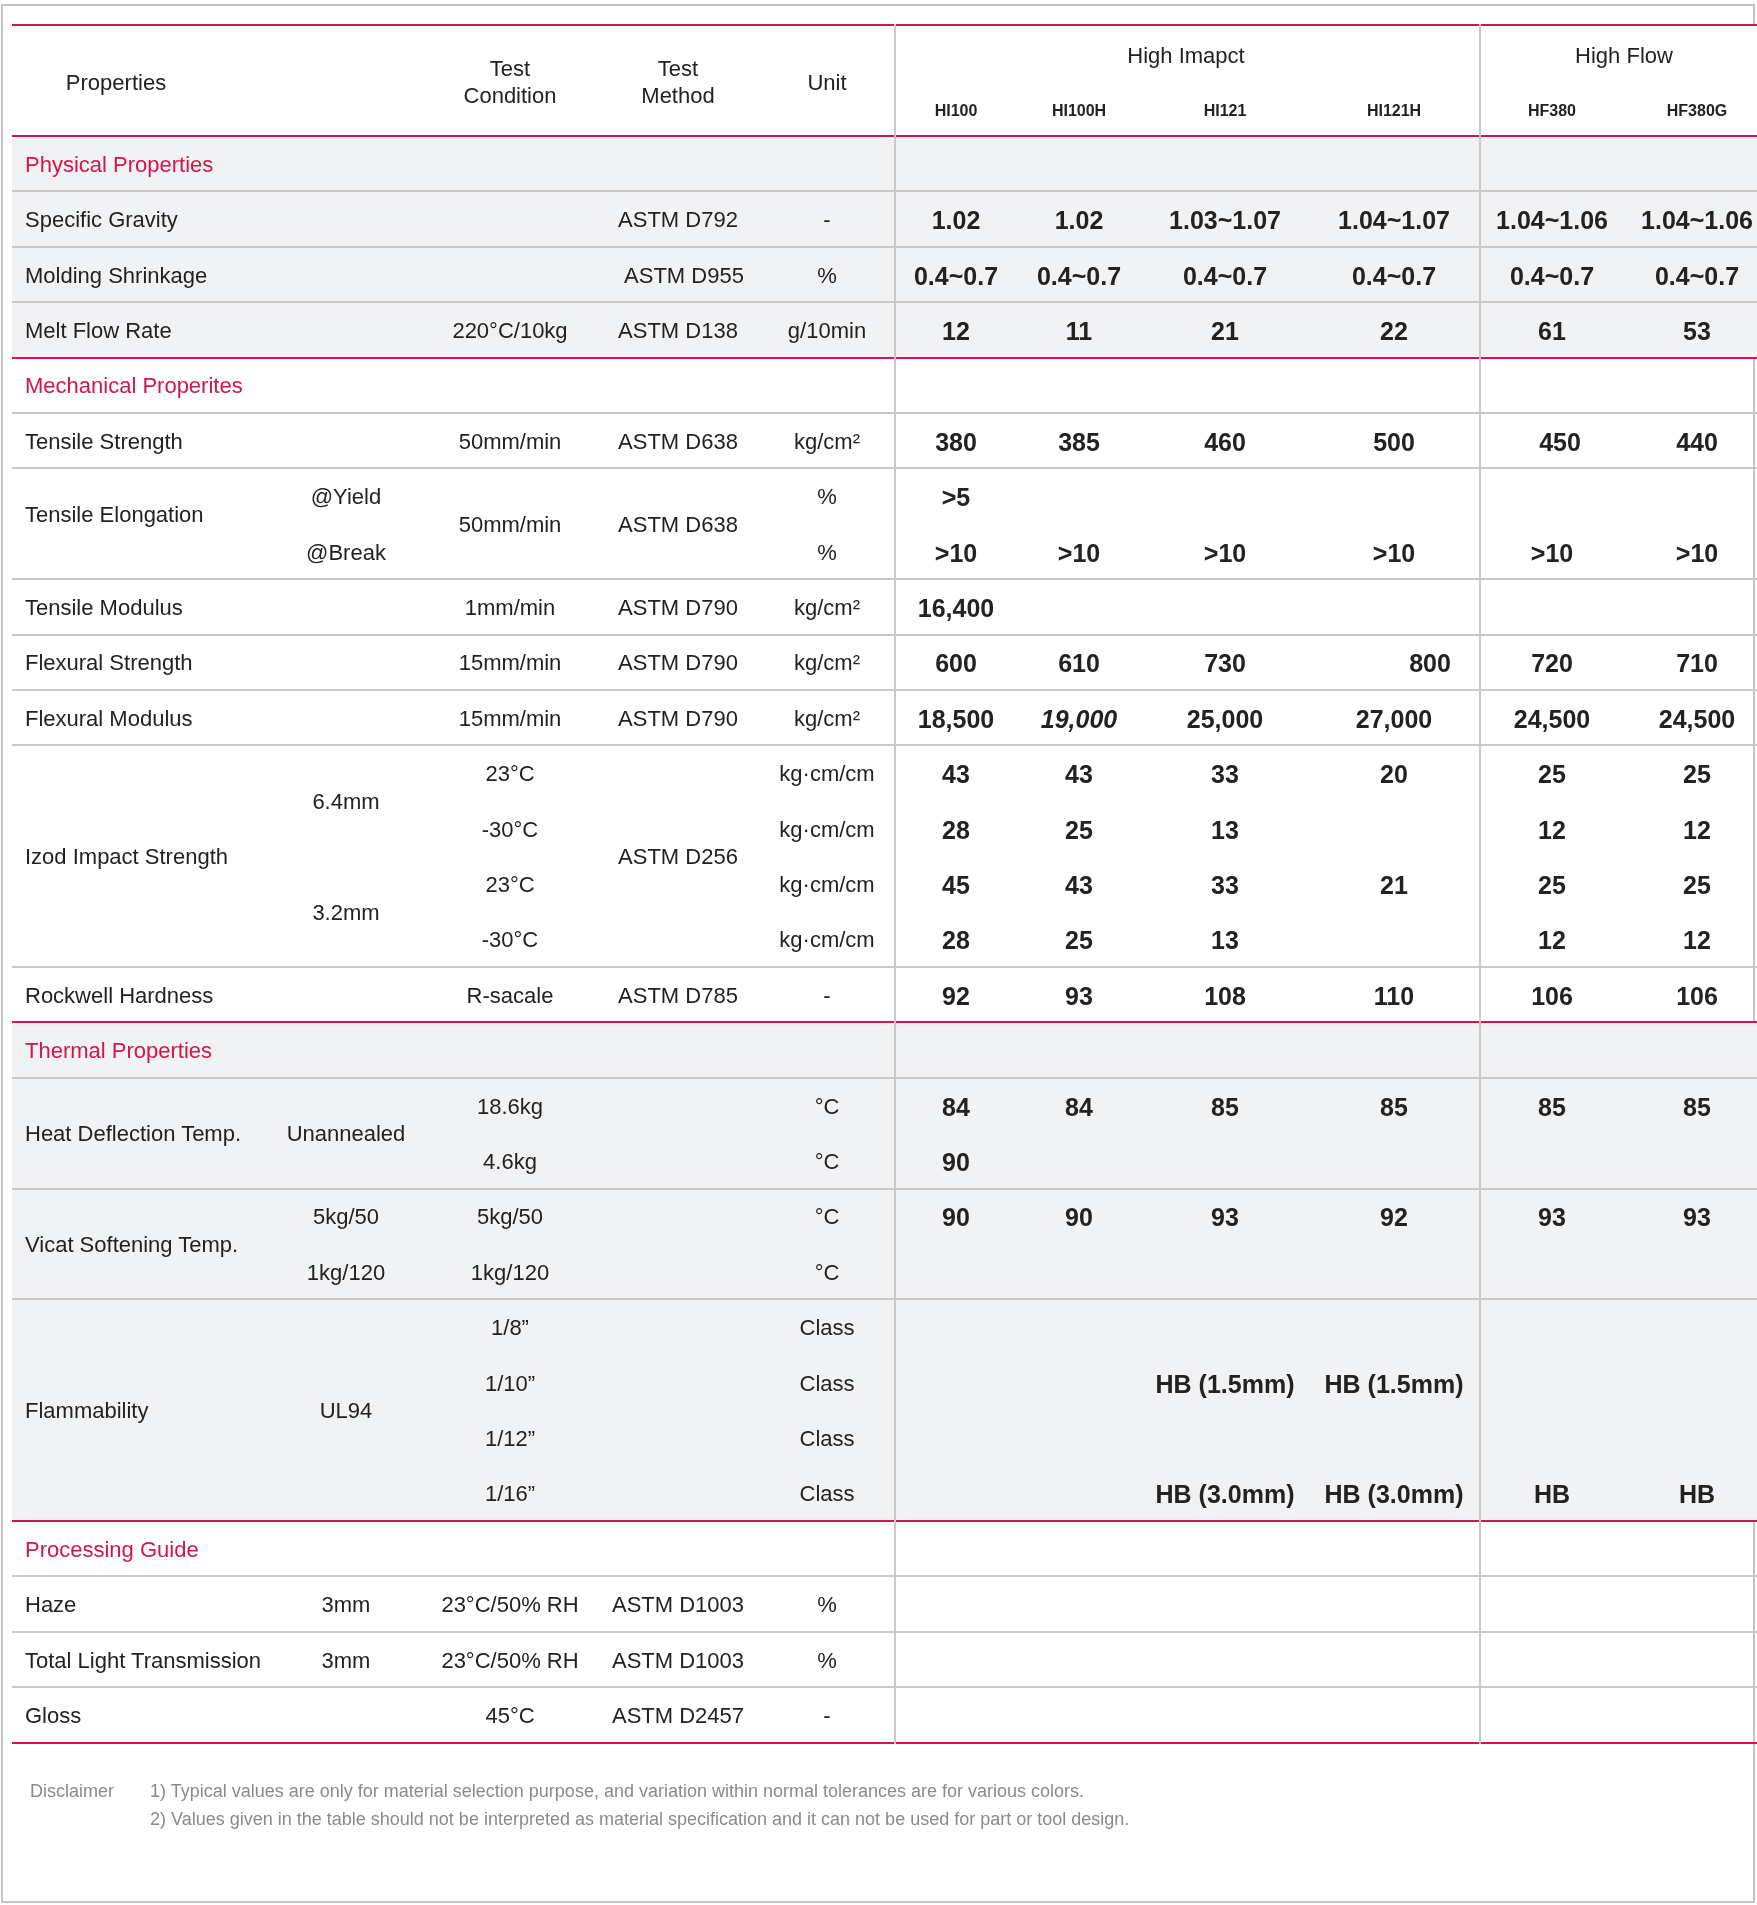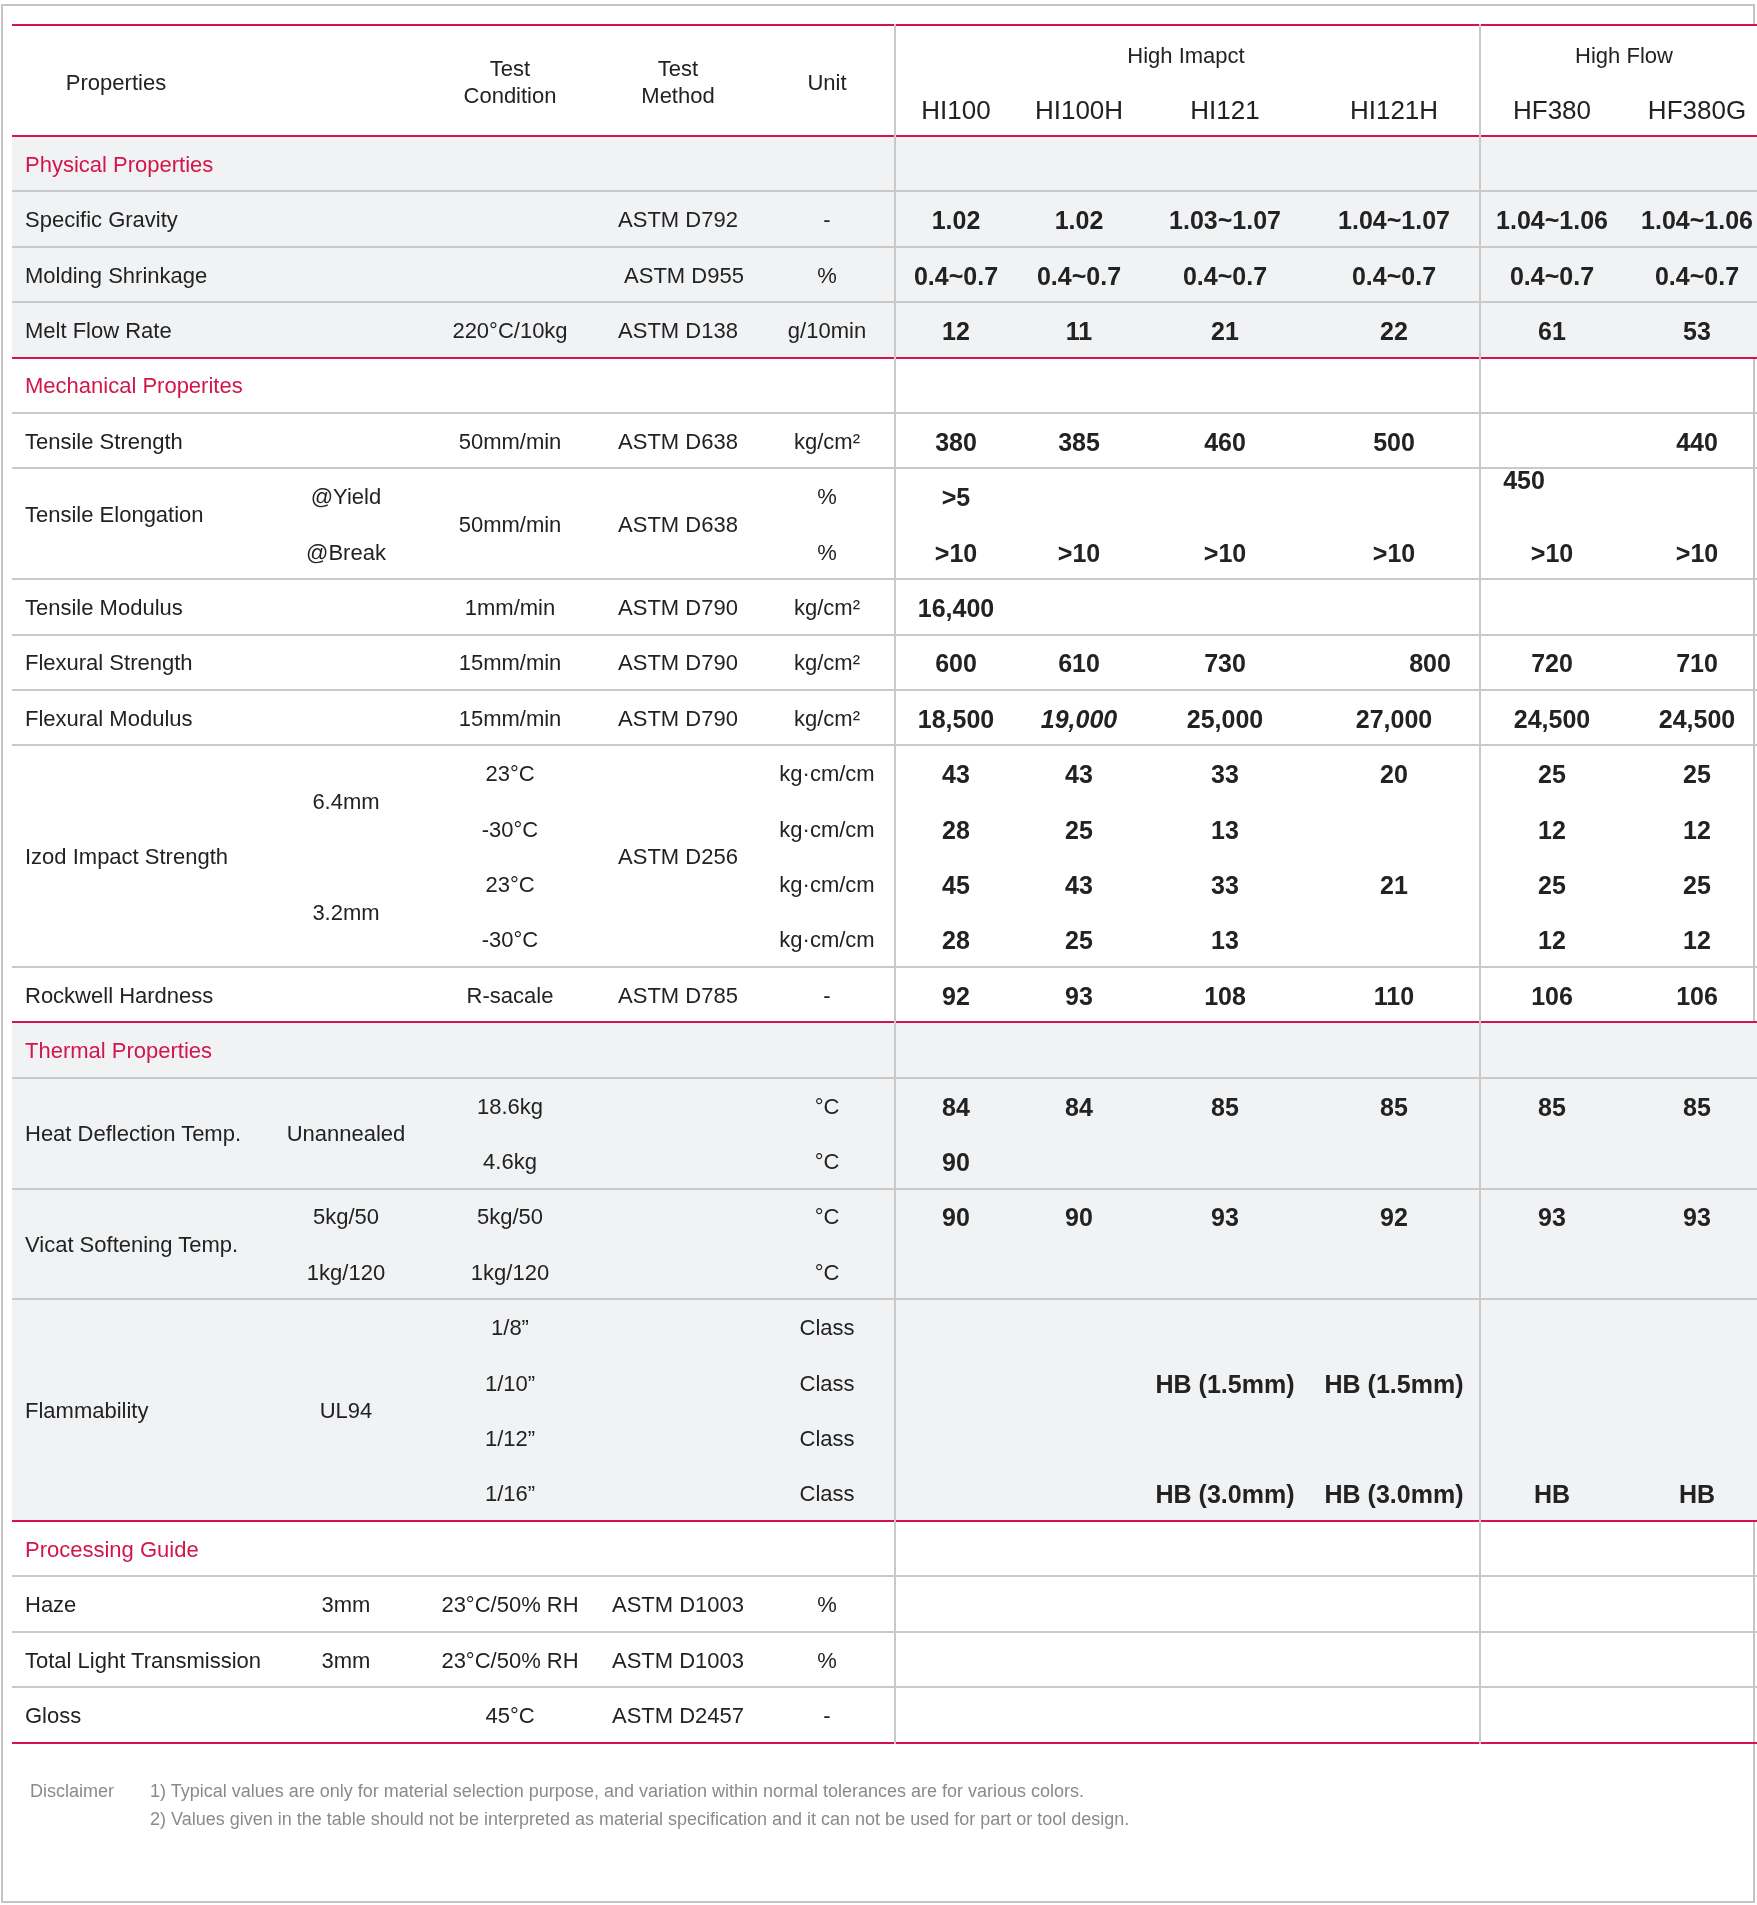--- a/index.html
+++ b/index.html
@@ -12,21 +12,21 @@
          border-bottom:2px solid #c9c9c9; }
   .row.gray { background:#f1f2f4; }
   .row.redb { border-bottom:2px solid #d2154a; }
   .hdr { top:0; height:113px; border-top:2px solid #d2154a; border-bottom:2px solid #d2154a; background:#fff; }
   .cell { position:absolute; text-align:center; font-size:22px; line-height:26px; white-space:nowrap;
           transform:translate(-50%,-50%); }
   .left { text-align:left; transform:translate(0,-50%); }
   .val { font-weight:bold; font-size:25px; color:#222; }
   .sec { color:#d2154a; font-size:22px; }
   .hcell { font-size:22px; line-height:27px; color:#222; }
-  .hmodel { font-weight:normal; font-size:26px; }
+  .hmodel { font-weight:bold; font-size:16px; }
   .vline { position:absolute; width:2px; background:#c9c9c9; top:0; }
   .disc { position:absolute; color:#8a8a8a; font-size:18px; line-height:28px; }
 </style>
 </head>
 <body>
 
 <div class="frame"></div>
 <div class="table" id="tbl">
   <div class="row hdr">
     <div class="cell hcell" style="left:104px;top:56px">Properties</div>
@@ -91,21 +91,21 @@
     <div class="row" style="top: 390px; height: 55.4px;"></div>
     <div class="cell left" style="left: 13px; top: 417.7px;">Tensile Strength</div>
     <div class="cell" style="left: 334px; top: 417.7px;"></div>
     <div class="cell" style="left: 498px; top: 417.7px;">50mm/min</div>
     <div class="cell" style="left: 666px; top: 417.7px;">ASTM D638</div>
     <div class="cell" style="left: 815px; top: 417.7px;">kg/cm²</div>
     <div class="cell val" style="left: 944px; top: 417.7px;">380</div>
     <div class="cell val" style="left: 1067px; top: 417.7px;">385</div>
     <div class="cell val" style="left: 1213px; top: 417.7px;">460</div>
     <div class="cell val" style="left: 1382px; top: 417.7px;">500</div>
-    <div class="cell val" style="left: 1512px; top: 417.7px; margin-top: 38px;">450</div>
+    <div class="cell val" style="left: 1548px; top: 417.7px;">450</div>
     <div class="cell val" style="left: 1685px; top: 417.7px;">440</div>
     <div class="row" style="top: 445.4px; height: 110.8px;"></div>
     <div class="cell left" style="left: 13px; top: 491px;">Tensile Elongation</div>
     <div class="cell" style="left: 334px; top: 473.1px;">@Yield</div>
     <div class="cell" style="left: 334px; top: 528.5px;">@Break</div>
     <div class="cell" style="left: 498px; top: 500.8px;">50mm/min</div>
     <div class="cell" style="left: 666px; top: 500.8px;">ASTM D638</div>
     <div class="cell" style="left: 815px; top: 473.1px;">%</div>
     <div class="cell" style="left: 815px; top: 528.5px;">%</div>
     <div class="cell val" style="left: 944px; top: 473.1px;">&gt;5</div>

